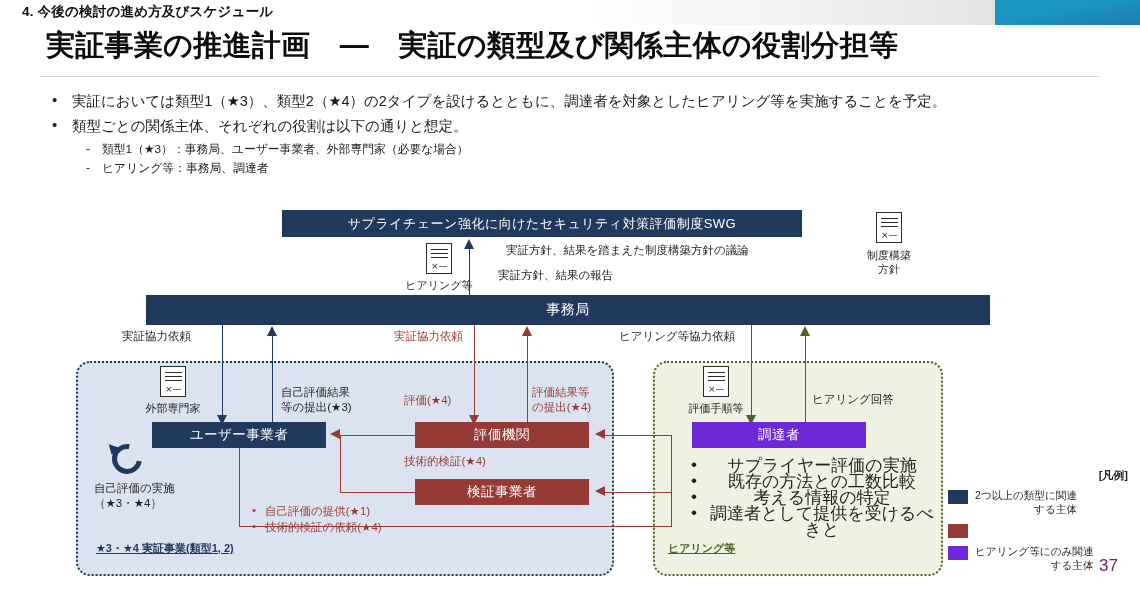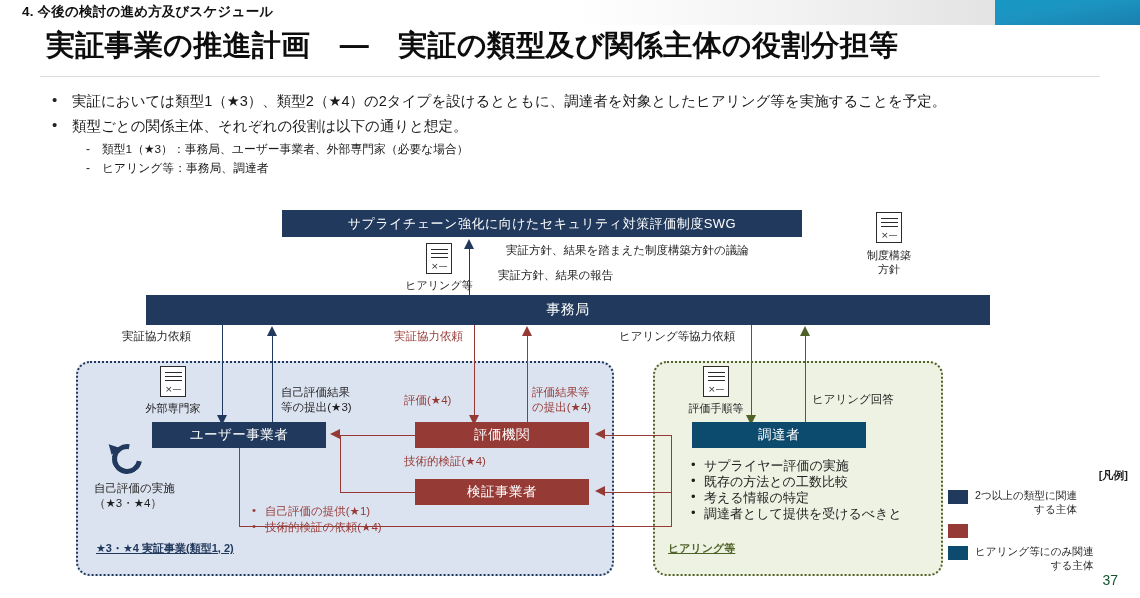--- a/index.html
+++ b/index.html
@@ -41,21 +41,21 @@
   
   .diagram{position:absolute;left:0;top:196px;width:1140px;height:402px;}
 
   .node{
     position:absolute;display:flex;align-items:center;justify-content:center;
     color:#ffffff;font-size:13.5px;font-weight:400;letter-spacing:.5px;
     box-sizing:border-box;
   }
   .navy{background:#21395c;}
   .red{background:#963a36;}
-  .green{background:#0c4a6e;}
+  .green{background:#6d28d9;}
 
   
   .swg   {left:282px;top:14px;width:520px;height:27px;font-size:13px;}
   .jimu  {left:146px;top:99px;width:844px;height:30px;font-size:14px;}
   .user  {left:152px;top:226px;width:174px;height:26px;font-size:13.5px;}
   .hyoka {left:415px;top:226px;width:174px;height:26px;font-size:13.5px;}
   .kensho{left:415px;top:283px;width:174px;height:26px;font-size:13.5px;}
   .chotatsu{left:692px;top:226px;width:174px;height:26px;font-size:13.5px;}
 
   
@@ -113,37 +113,37 @@
 
   
   .loop{position:absolute;width:30px;height:30px;box-sizing:border-box;
         border:5px solid #21395c;border-radius:50%;border-right-color:transparent;
         transform:rotate(-35deg);}
   .loop-head{position:absolute;width:0;height:0;
         border-left:6px solid transparent;border-right:6px solid transparent;
         border-top:9px solid #21395c;}
 
   
-  .glist{position:absolute;left:690px;top:262px;width:250px;font-size:13px;line-height:16px;color:#1f1f1f;}
+  .glist{position:absolute;left:690px;top:262px;width:250px;font-size:17px;line-height:16px;color:#1f1f1f;text-align:center;}
   .glist div{position:relative;padding-left:14px;}
   .glist div::before{content:"•";position:absolute;left:1px;top:-1px;}
 
   
   .rlist{position:absolute;left:252px;top:307px;width:260px;font-size:11.5px;line-height:16px;color:#963a36;}
   .rlist div{position:relative;padding-left:13px;}
   .rlist div::before{content:"•";position:absolute;left:0;top:-1px;}
 
   
   .legend{position:absolute;left:948px;top:272px;width:180px;text-align:right;}
   .legend-title{font-size:11px;font-weight:700;color:#1f1f1f;margin-bottom:6px;}
   .legend-row{display:flex;align-items:flex-start;margin-bottom:7px;}
   .swatch{width:20px;height:14px;flex:0 0 20px;margin-right:7px;margin-top:1px;}
   .legend-text{font-size:10.6px;line-height:13.5px;color:#1f1f1f;}
 
-  .pagenum{position:absolute;right:22px;bottom:10px;font-size:14px;color:#14532d;}
+  .pagenum{position:absolute;right:22px;bottom:22px;font-size:17px;color:#701a75;}
 </style>
 </head>
 <body>
 
 <div class="slide">
 
   <div class="top-gradient"></div>
   <div class="top-accent"></div>
   <div class="kicker">4. 今後の検討の進め方及びスケジュール</div>
   <div class="slide-title">実証事業の推進計画　—　実証の類型及び関係主体の役割分担等</div>

